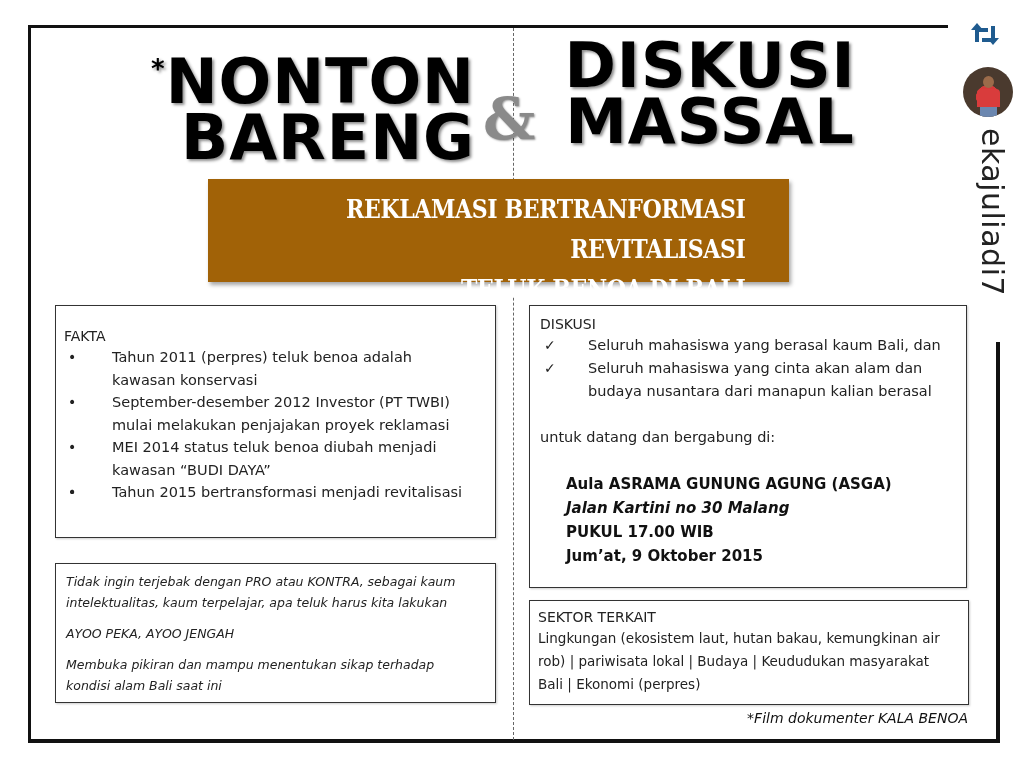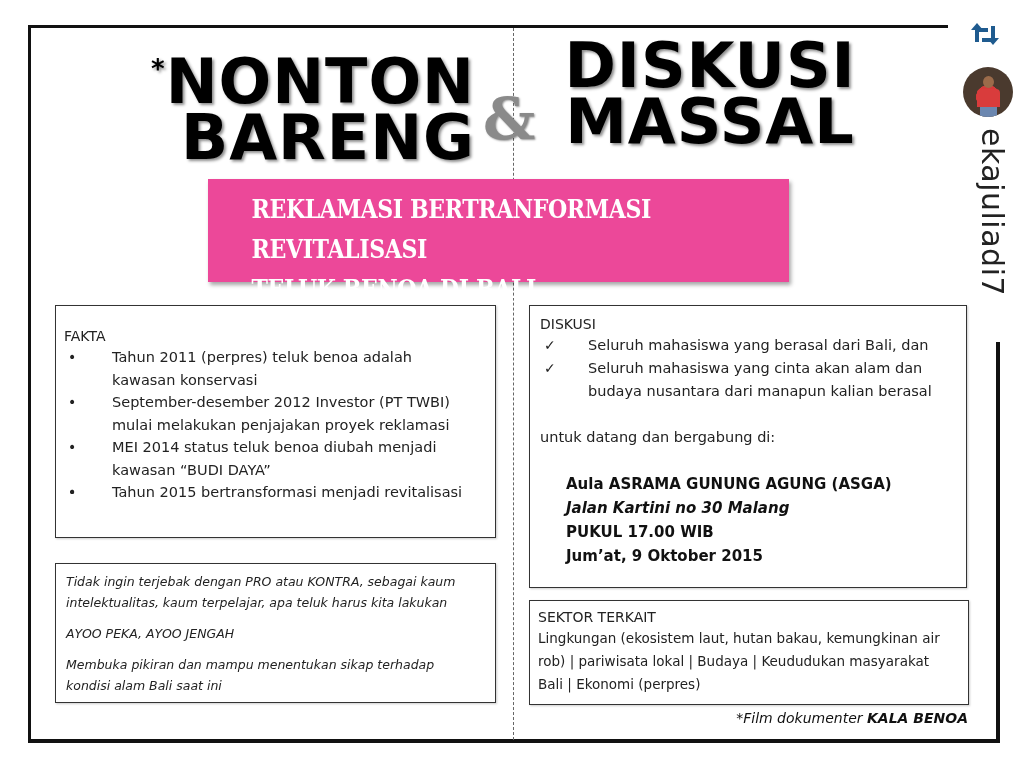--- a/index.html
+++ b/index.html
@@ -16,22 +16,22 @@
     
     .title-block { position: absolute; font-family: "DejaVu Sans", sans-serif; font-weight: bold; color: #000;
       line-height: 56px; font-size: 62px; letter-spacing: 1px; text-shadow: 2px 2px 3px rgba(0,0,0,0.45); }
     .title-left { left: 150px; top: 54px; text-align: right; width: 325px; }
     .title-right { left: 560px; top: 38px; text-align: center; width: 300px; }
     .asterisk { font-size: 26px; vertical-align: top; line-height: 30px; }
     .amp { position: absolute; left: 483px; top: 85px; font-size: 58px; font-weight: bold; color: #8a8a8a;
       font-family: "DejaVu Serif", serif; text-shadow: 1px 1px 2px rgba(0,0,0,0.4); }
 
     
-    .banner { position: absolute; left: 208px; top: 179px; width: 581px; height: 103px; background: #ec4899;
-      color: #fff; text-align: left; font-family: "DejaVu Serif", serif; font-weight: bold;
+    .banner { position: absolute; left: 208px; top: 179px; width: 581px; height: 103px; background: #a16207;
+      color: #fff; text-align: right; font-family: "DejaVu Serif", serif; font-weight: bold;
       font-size: 26px; line-height: 40px; padding-top: 10px; letter-spacing: -0.5px;
       box-shadow: 2px 3px 4px rgba(0,0,0,0.35); }
     .banner div { transform: scaleX(0.85); transform-origin: center; }
 
     
     .box { position: absolute; border: 1.5px solid #333; background: #fff; box-shadow: 1px 1px 2px rgba(0,0,0,0.2); }
     .box-fakta { left: 55px; top: 305px; width: 441px; height: 233px; padding: 20px 8px; font-size: 14.5px; line-height: 22.5px; color: #222; }
     .box-mengajak { left: 529px; top: 305px; width: 438px; height: 283px; padding: 8px 10px; font-size: 14.5px; line-height: 23px; color: #222; }
     .box-quote { left: 55px; top: 563px; width: 441px; height: 140px; padding: 7px 10px; font-size: 12.5px; line-height: 21px; text-align: left; font-style: italic; color: #222; }
     .box-sektor { left: 529px; top: 600px; width: 440px; height: 105px; padding: 6px 8px; font-size: 13.5px; line-height: 23px; color: #222; }
@@ -42,21 +42,21 @@
     .list li .bullet { position: absolute; left: 4px; top: 0; font-size: 14px; }
 
     .gap { height: 23px; }
     .venue { padding-left: 26px; font-weight: bold; font-size: 15px; line-height: 24px; color: #111; }
     .venue .ital { font-style: italic; }
 
     .quote-gap { height: 10px; }
 
     .footer-note { position: absolute; left: 700px; top: 710px; width: 268px; text-align: right; font-style: italic;
       font-size: 14px; color: #111; }
-    .footer-note b { font-weight: bold; }
+    .footer-note b { font-weight: normal; }
 
     
     .retweet { position: absolute; left: 970px; top: 19px; width: 30px; height: 30px; }
     .avatar { position: absolute; left: 963px; top: 67px; width: 50px; height: 50px; border-radius: 50%;
       background: radial-gradient(circle at 50% 60%, #d63a3a 0 30%, #4a3a2e 31% 100%); overflow: hidden; }
     .avatar .head { position: absolute; left: 20px; top: 9px; width: 11px; height: 12px; border-radius: 50%; background: #9b6b4a; }
     .avatar .shirt { position: absolute; left: 14px; top: 22px; width: 23px; height: 18px; background: #d93c3c; border-radius: 4px 4px 0 0; }
     .avatar .legs { position: absolute; left: 17px; top: 40px; width: 17px; height: 10px; background: #6b87b0; }
     .username { position: absolute; left: 970px; top: 128px; width: 40px; height: 200px;
       writing-mode: vertical-rl; font-size: 30px; color: #222; font-family: "DejaVu Sans", sans-serif; letter-spacing: 0.5px; }
@@ -111,21 +111,21 @@
       <div>Tahun 2015 bertransformasi menjadi revitalisasi</div>
     </li>
   </ul>
 </div>
 
 <div class="box box-mengajak">
   <div class="box-heading">DISKUSI</div>
   <ul class="list">
     <li>
       <span class="bullet">✓</span>
-      <div>Seluruh mahasiswa yang berasal dari Bali, dan</div>
+      <div>Seluruh mahasiswa yang berasal kaum Bali, dan</div>
     </li>
     <li>
       <span class="bullet">✓</span>
       <div>Seluruh mahasiswa yang cinta akan alam dan</div>
       <div>budaya nusantara dari manapun kalian berasal</div>
     </li>
   </ul>
   <div class="gap"></div>
   <div>untuk datang dan bergabung di:</div>
   <div class="gap"></div>

